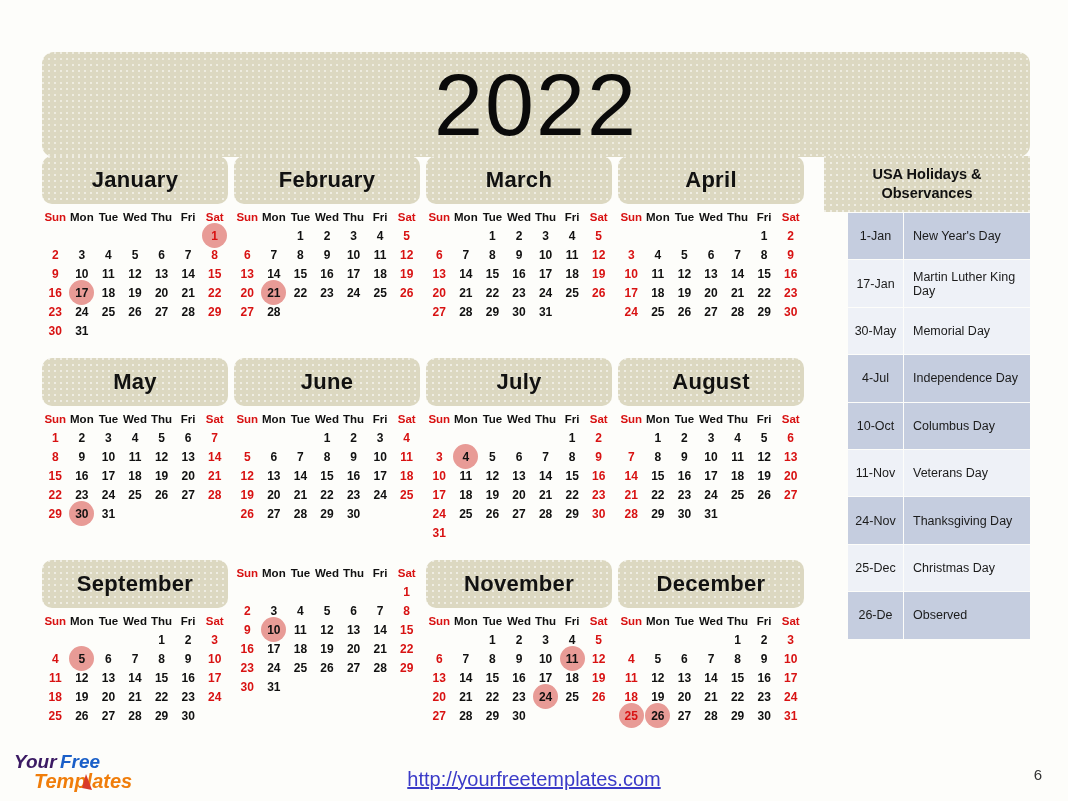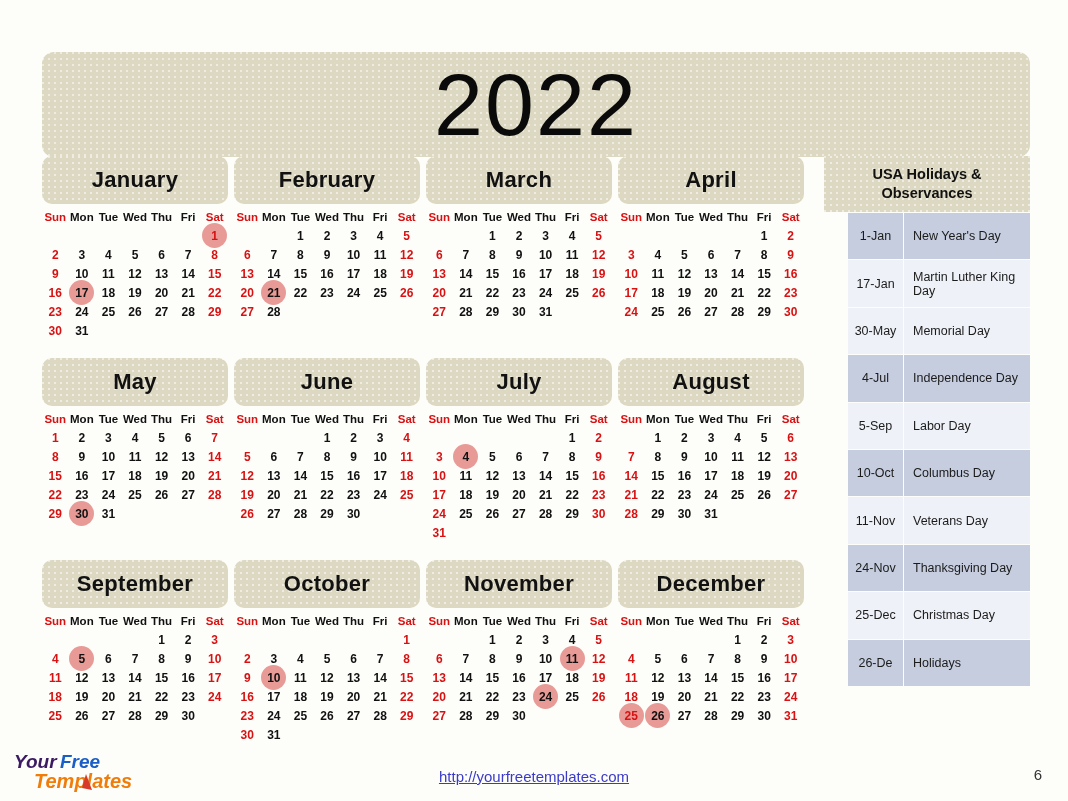--- a/index.html
+++ b/index.html
@@ -102,21 +102,21 @@
   }
   .hol-row.dark .hol-date,.hol-row.dark .hol-name{background:#c5cddf;}
   .hol-row.light .hol-date,.hol-row.light .hol-name{background:#eef1f7;}
 
   
   .logo{
     position:absolute;left:12px;top:748px;width:150px;height:48px;text-decoration:underline;
   }
   .footer-url{
     position:absolute;left:0;top:768px;width:1068px;text-align:center;
-    font-size:15px;color:#3b3bc8;text-decoration:underline;
+    font-size:20px;color:#3b3bc8;text-decoration:underline;
     font-family:"Liberation Sans", sans-serif;
   }
   .page-num{
     position:absolute;right:26px;top:766px;
     font-size:15px;color:#333;
   }
 </style>
 </head>
 <body>
 
@@ -1100,23 +1100,20 @@
           </div>
           <div class="cell">
             <span class="num">29</span>
           </div>
           <div class="cell">
             <span class="num">30</span>
           </div>
         </div>
       </div>
       <div class="month">
-        <div class="month-head">
-          <div class="month-name">October</div>
-        </div>
         <div class="grid">
           <div class="dow wk">Sun</div>
           <div class="dow">Mon</div>
           <div class="dow">Tue</div>
           <div class="dow">Wed</div>
           <div class="dow">Thu</div>
           <div class="dow">Fri</div>
           <div class="dow wk">Sat</div>
           <div class="cell"></div>
           <div class="cell"></div>
@@ -1455,43 +1452,39 @@
           <div class="hol-name">Martin Luther King Day</div>
         </div>
         <div class="hol-row light">
           <div class="hol-date">30-May</div>
           <div class="hol-name">Memorial Day</div>
         </div>
         <div class="hol-row dark">
           <div class="hol-date">4-Jul</div>
           <div class="hol-name">Independence Day</div>
         </div>
-        <div class="hol-row light">
-          <div class="hol-date">5-Sep</div>
-          <div class="hol-name">Labor Day</div>
-        </div>
         <div class="hol-row dark">
           <div class="hol-date">10-Oct</div>
           <div class="hol-name">Columbus Day</div>
         </div>
         <div class="hol-row light">
           <div class="hol-date">11-Nov</div>
           <div class="hol-name">Veterans Day</div>
         </div>
         <div class="hol-row dark">
           <div class="hol-date">24-Nov</div>
           <div class="hol-name">Thanksgiving Day</div>
         </div>
         <div class="hol-row light">
           <div class="hol-date">25-Dec</div>
           <div class="hol-name">Christmas Day</div>
         </div>
         <div class="hol-row dark">
           <div class="hol-date">26-De</div>
-          <div class="hol-name">Holidays</div>
+          <div class="hol-name">Observed</div>
         </div>
       </div>
   </div>
 
   <div class="logo">
     <svg width="150" height="48" viewBox="0 0 150 48">
       <text id="logo-a" x="2" y="20" font-family="Liberation Sans, sans-serif" font-size="19" font-weight="bold" font-style="italic" fill="#3b1a63">Your</text>
       <text id="logo-b" x="48" y="20" font-family="Liberation Sans, sans-serif" font-size="19" font-weight="bold" font-style="italic" fill="#1a5fc8">Free</text>
       <text id="logo-c" x="22" y="40" font-family="Liberation Sans, sans-serif" font-size="20" font-weight="bold" font-style="italic" fill="#f07d0a">Templates</text>
       <path d="M74 26 L80 42 L70 40 Z" fill="#d83a2a"></path>

